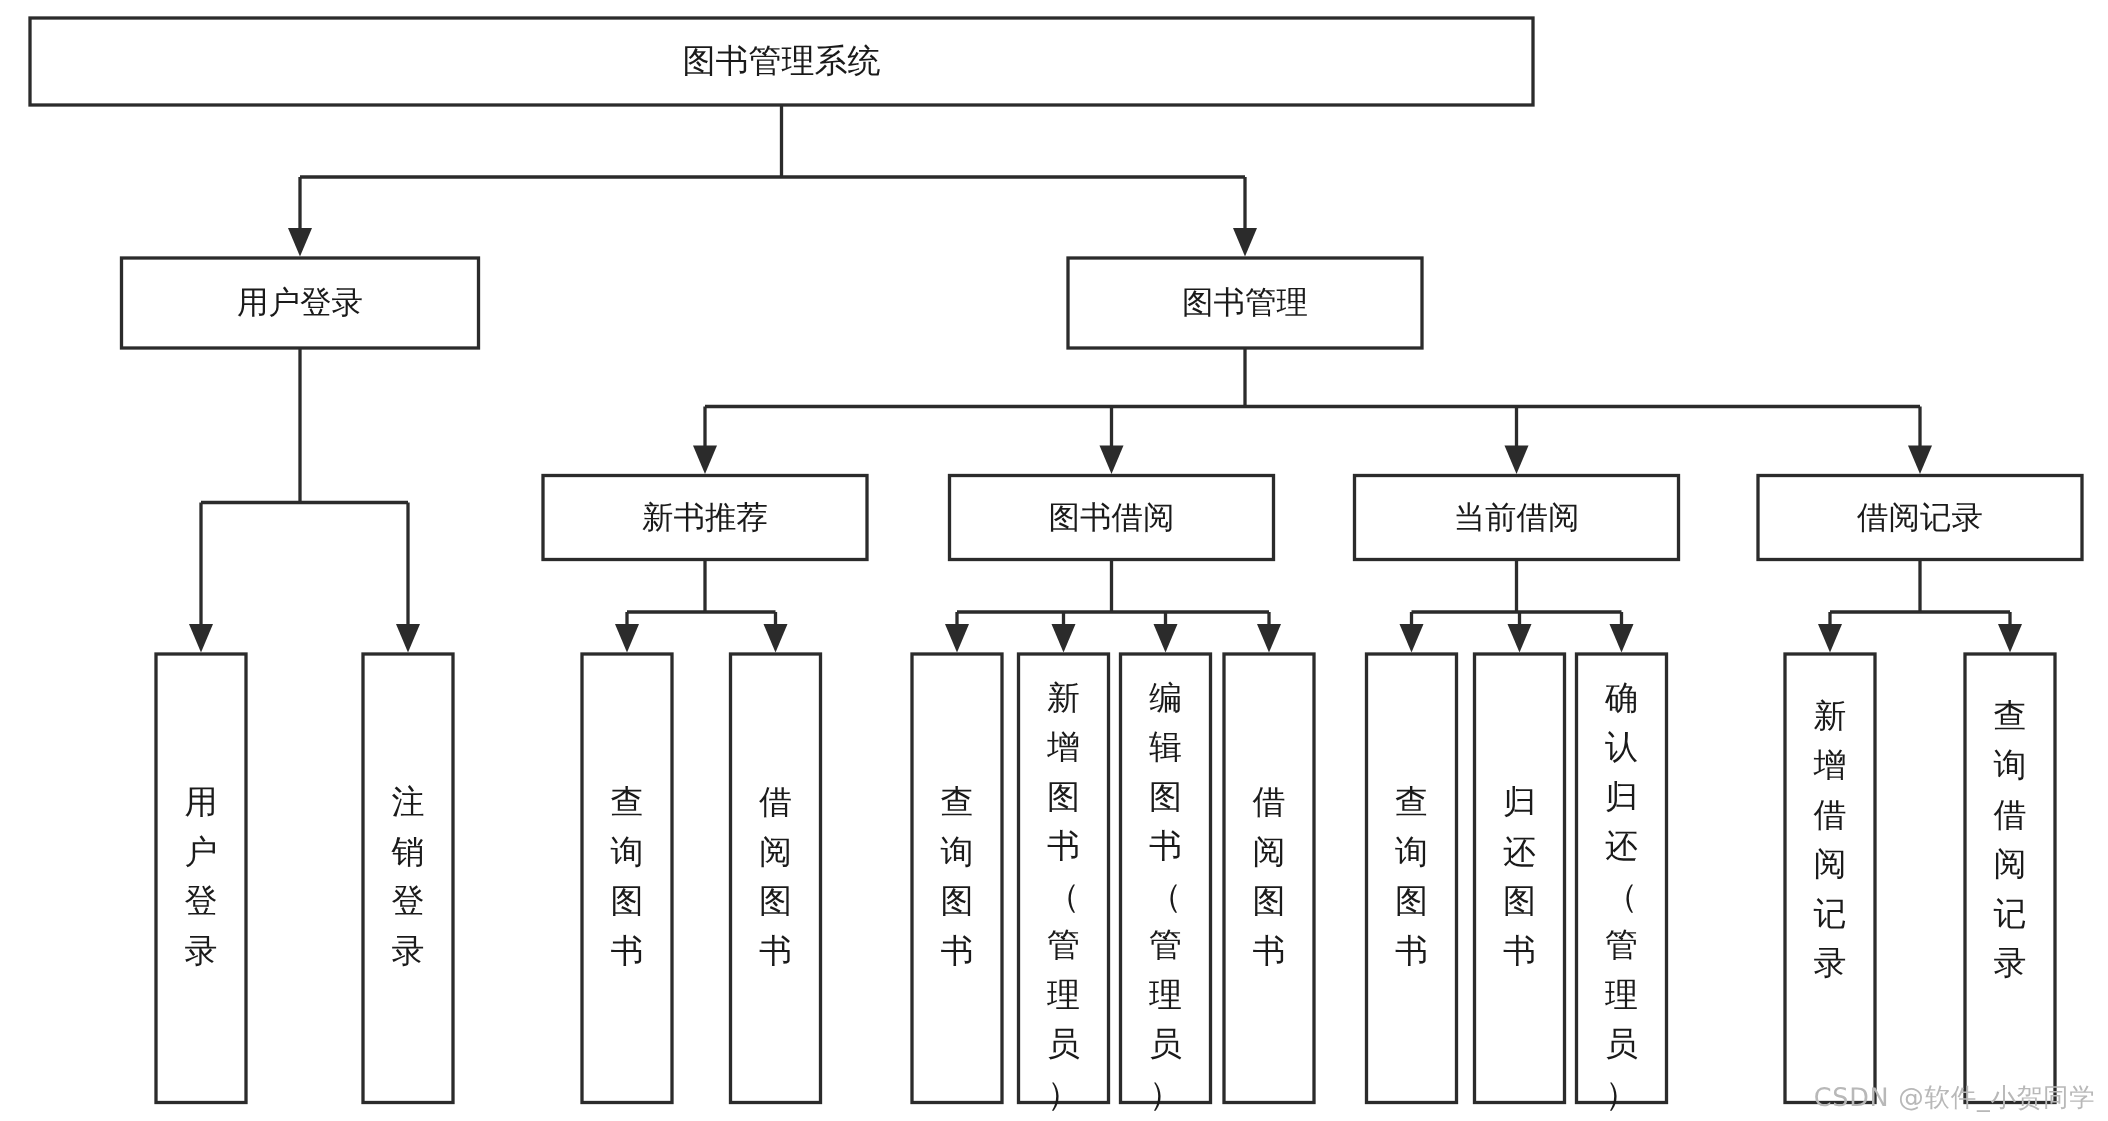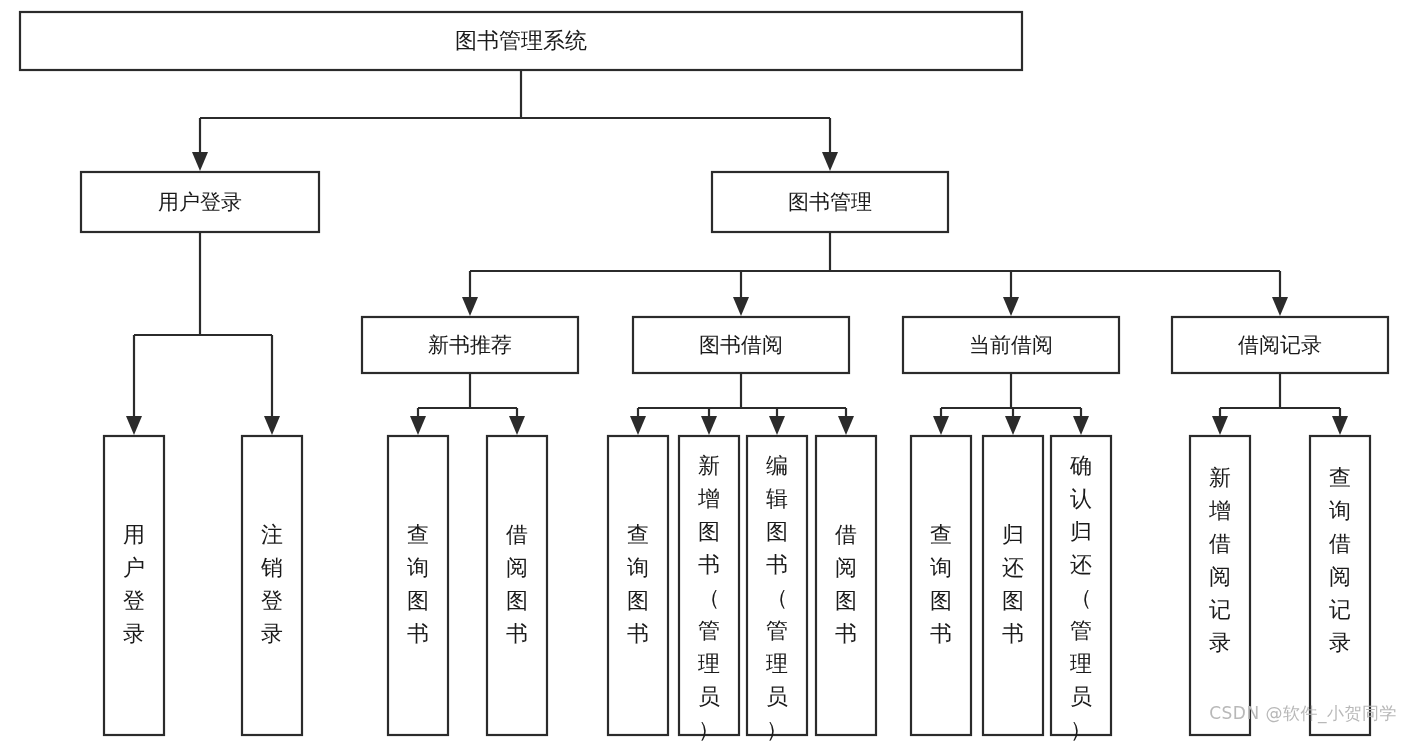--- a/index.html
+++ b/index.html
@@ -48,21 +48,21 @@
     stroke-width: 2.2;
     fill: none;
   }
   .arrow-head {
     fill: #2b2b2b;
     stroke: none;
   }
   .watermark {
     position: absolute;
     right: 8px;
-    bottom: 22px;
+    bottom: 4px;
     color: #b8b8b8;
     font-size: 17px;
     font-family: "DejaVu Sans", "Liberation Sans", sans-serif;
     white-space: nowrap;
     letter-spacing: 0.5px;
   }
 </style>
 </head>
 <body>
 

